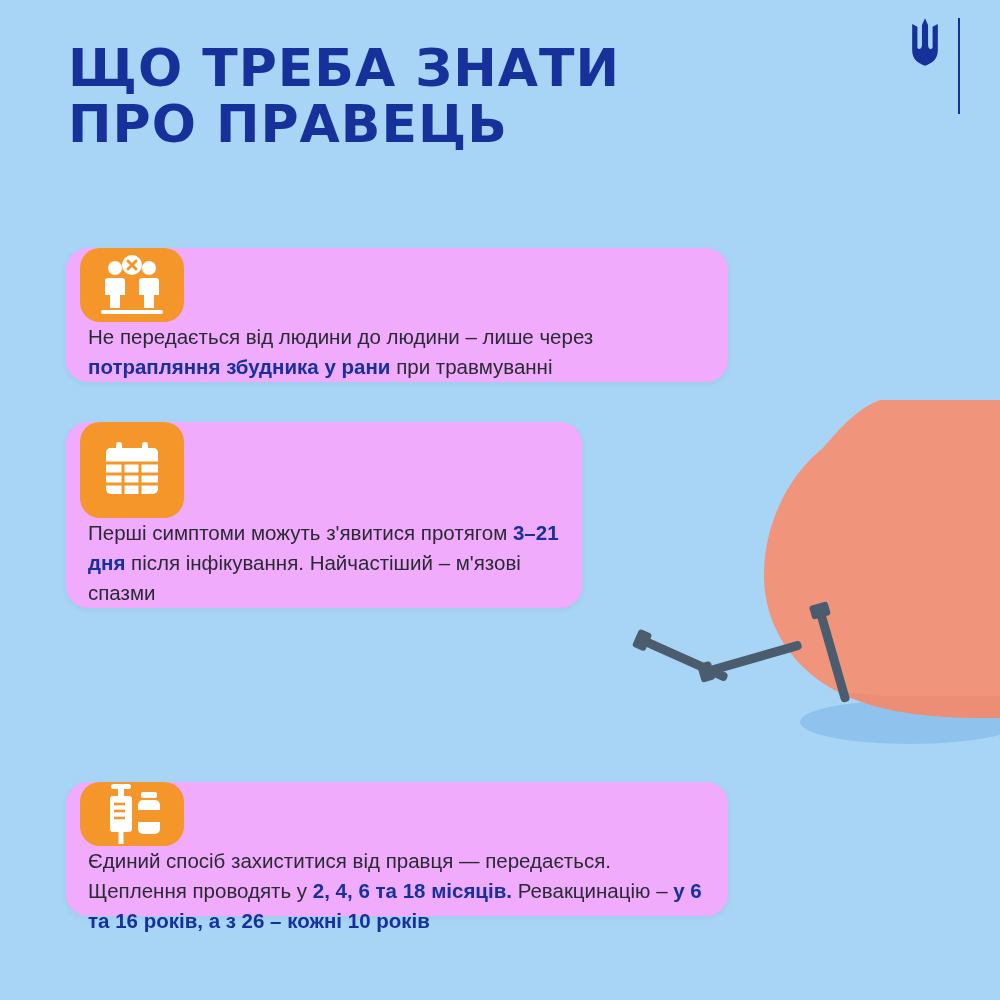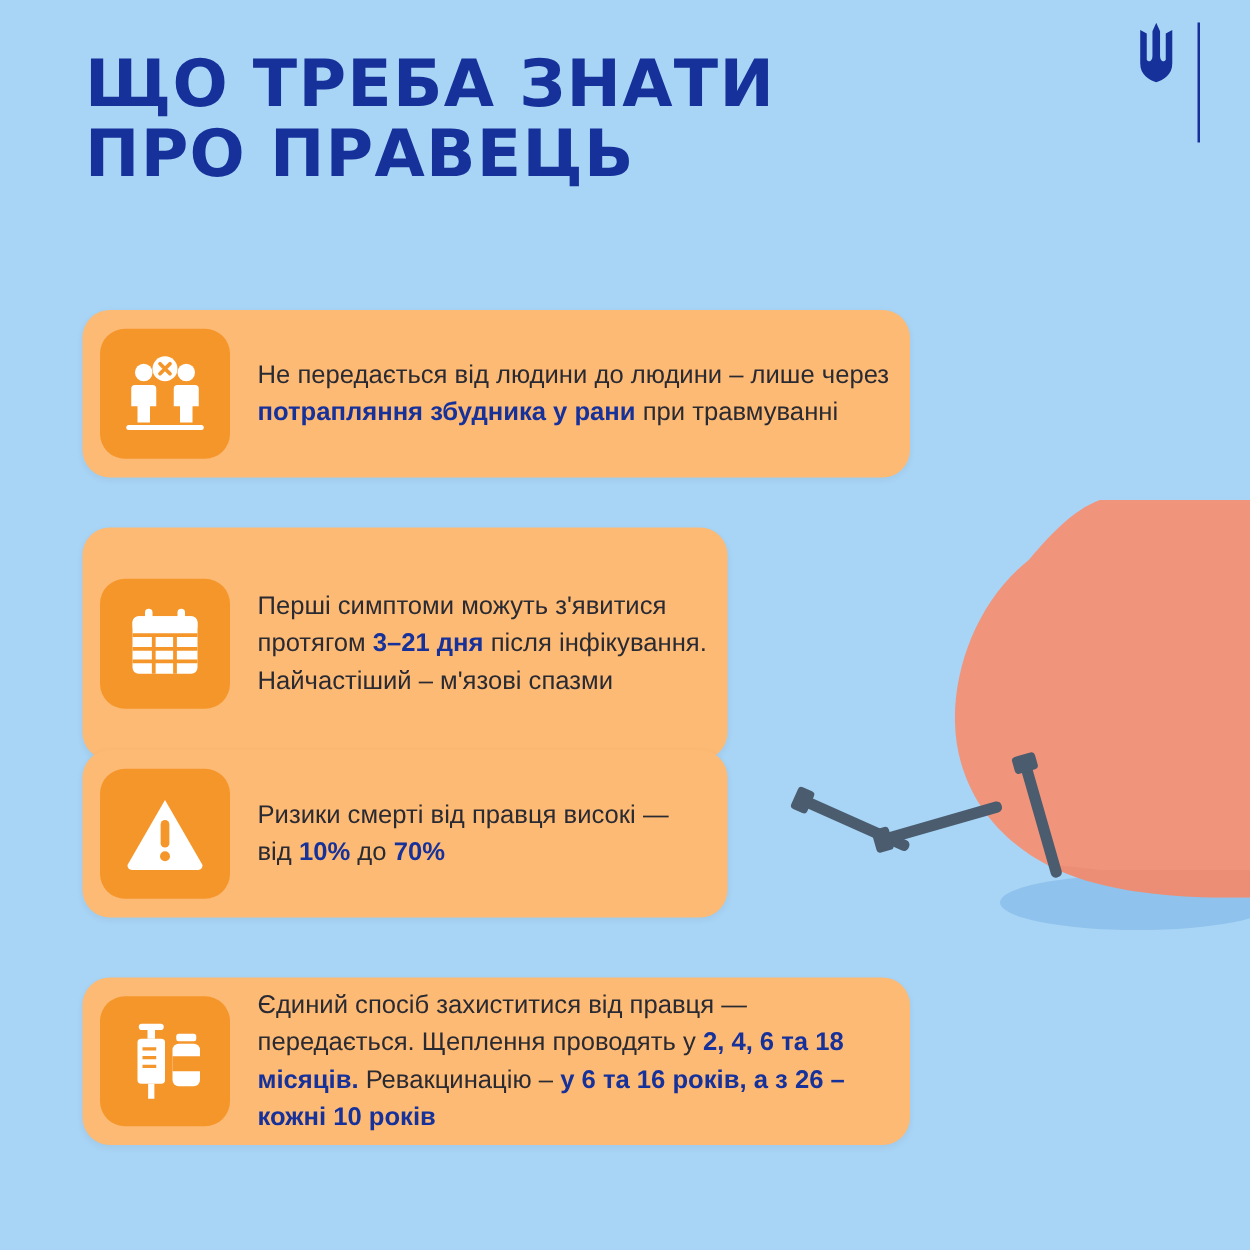--- a/index.html
+++ b/index.html
@@ -79,25 +79,26 @@
     right: 0;
     top: 400px;
     width: 420px;
     height: 380px;
     pointer-events: none;
   }
 
   
   .card {
     position: absolute;
-    background: #fdba74;
+    background: #f0abfc;
     border-radius: 22px;
     display: flex;
-    align-items: center;
+    align-items: flex-start;
     box-shadow: 0 2px 6px rgba(0,0,0,0.05);
+    flex-direction: column;
   }
   .card-icon {
     width: 104px;
     height: 104px;
     min-width: 104px;
     margin-left: 14px;
     border-radius: 20px;
     background: #F5962B;
     display: flex;
     align-items: center;
@@ -193,30 +194,20 @@
           <line x1="4" y1="34" x2="56" y2="34"></line>
           <line x1="4" y1="44" x2="56" y2="44"></line>
           <line x1="21" y1="23" x2="21" y2="54"></line>
           <line x1="38" y1="23" x2="38" y2="54"></line>
         </g>
       </svg>
     </div>
     <div class="card-text"><span>Перші симптоми можуть з'явитися протягом </span><b>3–21 дня</b><span> після інфікування. Найчастіший – м'язові спазми</span></div>
   </div>
 
-  <div class="card" id="card3">
-    <div class="card-icon">
-      <svg width="64" height="58" viewBox="0 0 64 58" aria-hidden="true">
-        <path d="M32 2 L62 54 a4 4 0 0 1 -3.5 4 H5.5 A4 4 0 0 1 2 54 Z" fill="#FFFFFF"></path>
-        <rect x="28.5" y="18" width="7" height="22" rx="3.5" fill="#F5962B"></rect>
-        <circle cx="32" cy="47" r="4" fill="#F5962B"></circle>
-      </svg>
-    </div>
-    <div class="card-text"><span>Ризики смерті від правця високі — від </span><b>10%</b><span> до </span><b>70%</b></div>
-  </div>
 
   <div class="card" id="card4">
     <div class="card-icon">
       <svg width="66" height="64" viewBox="0 0 66 64" aria-hidden="true">
         <g fill="#FFFFFF">
           <rect x="12" y="2" width="20" height="5" rx="2.5"></rect>
           <rect x="19" y="7" width="6" height="7"></rect>
           <rect x="11" y="14" width="22" height="36" rx="3"></rect>
           <rect x="19.5" y="50" width="5" height="12"></rect>
         </g>

